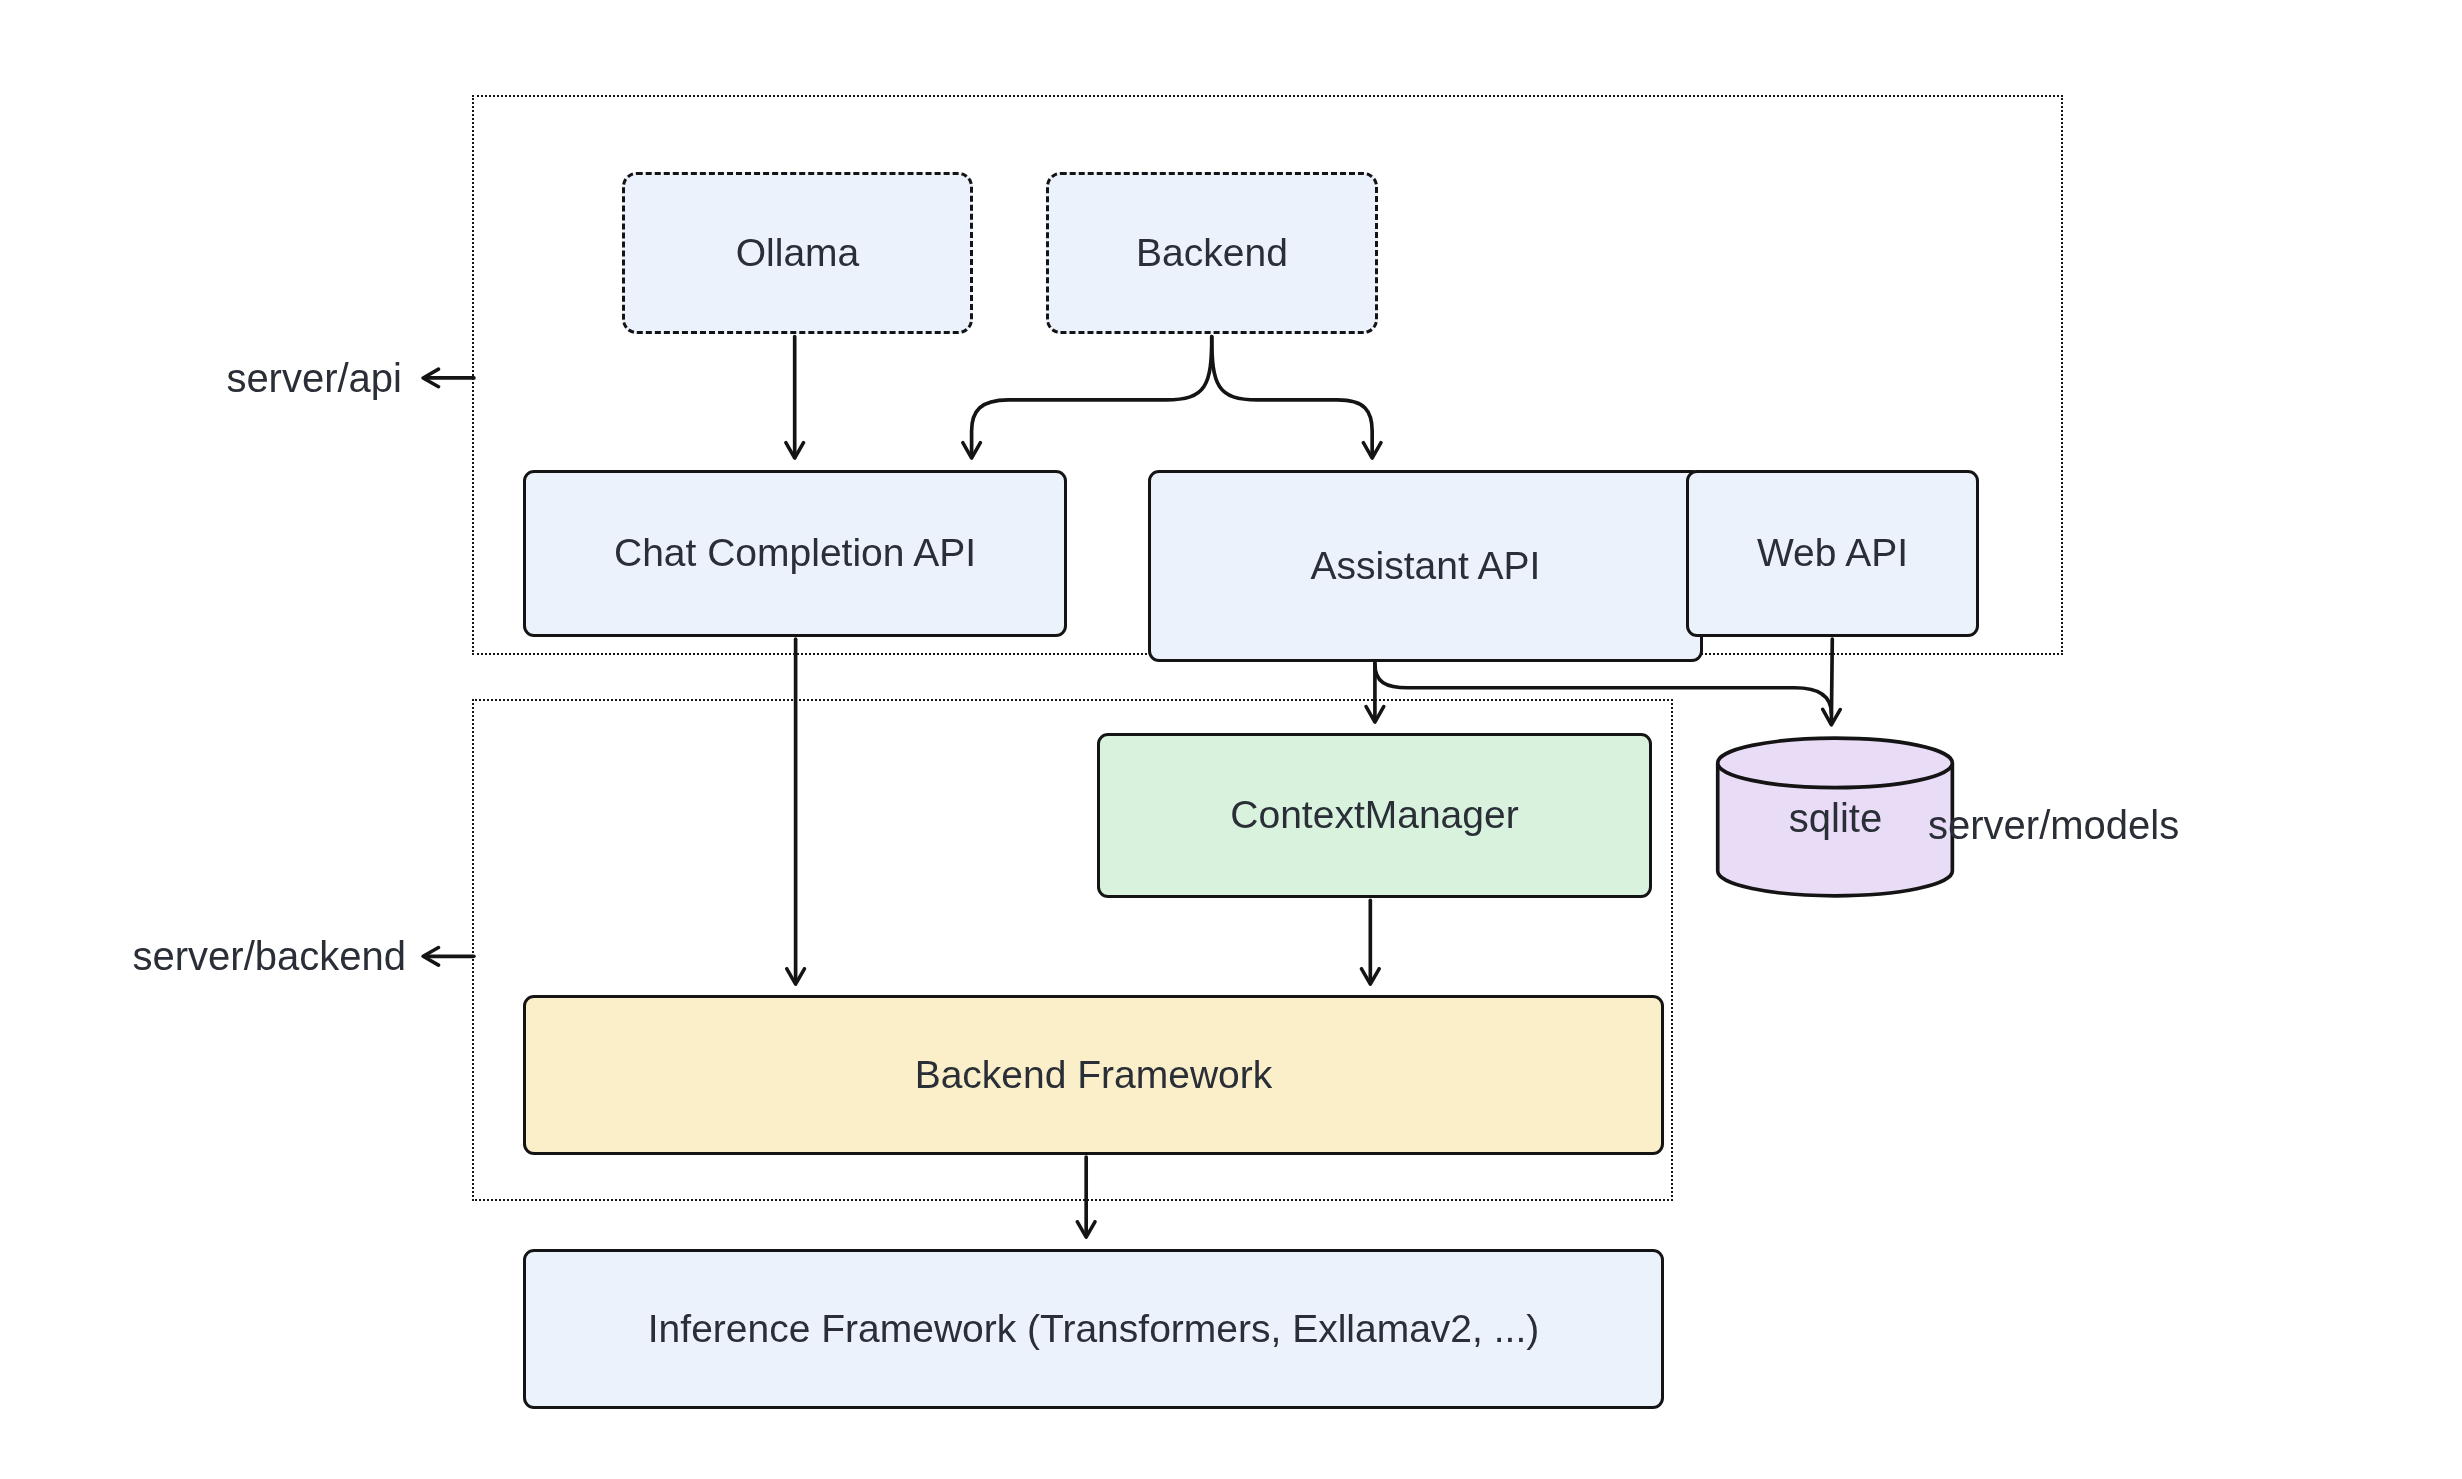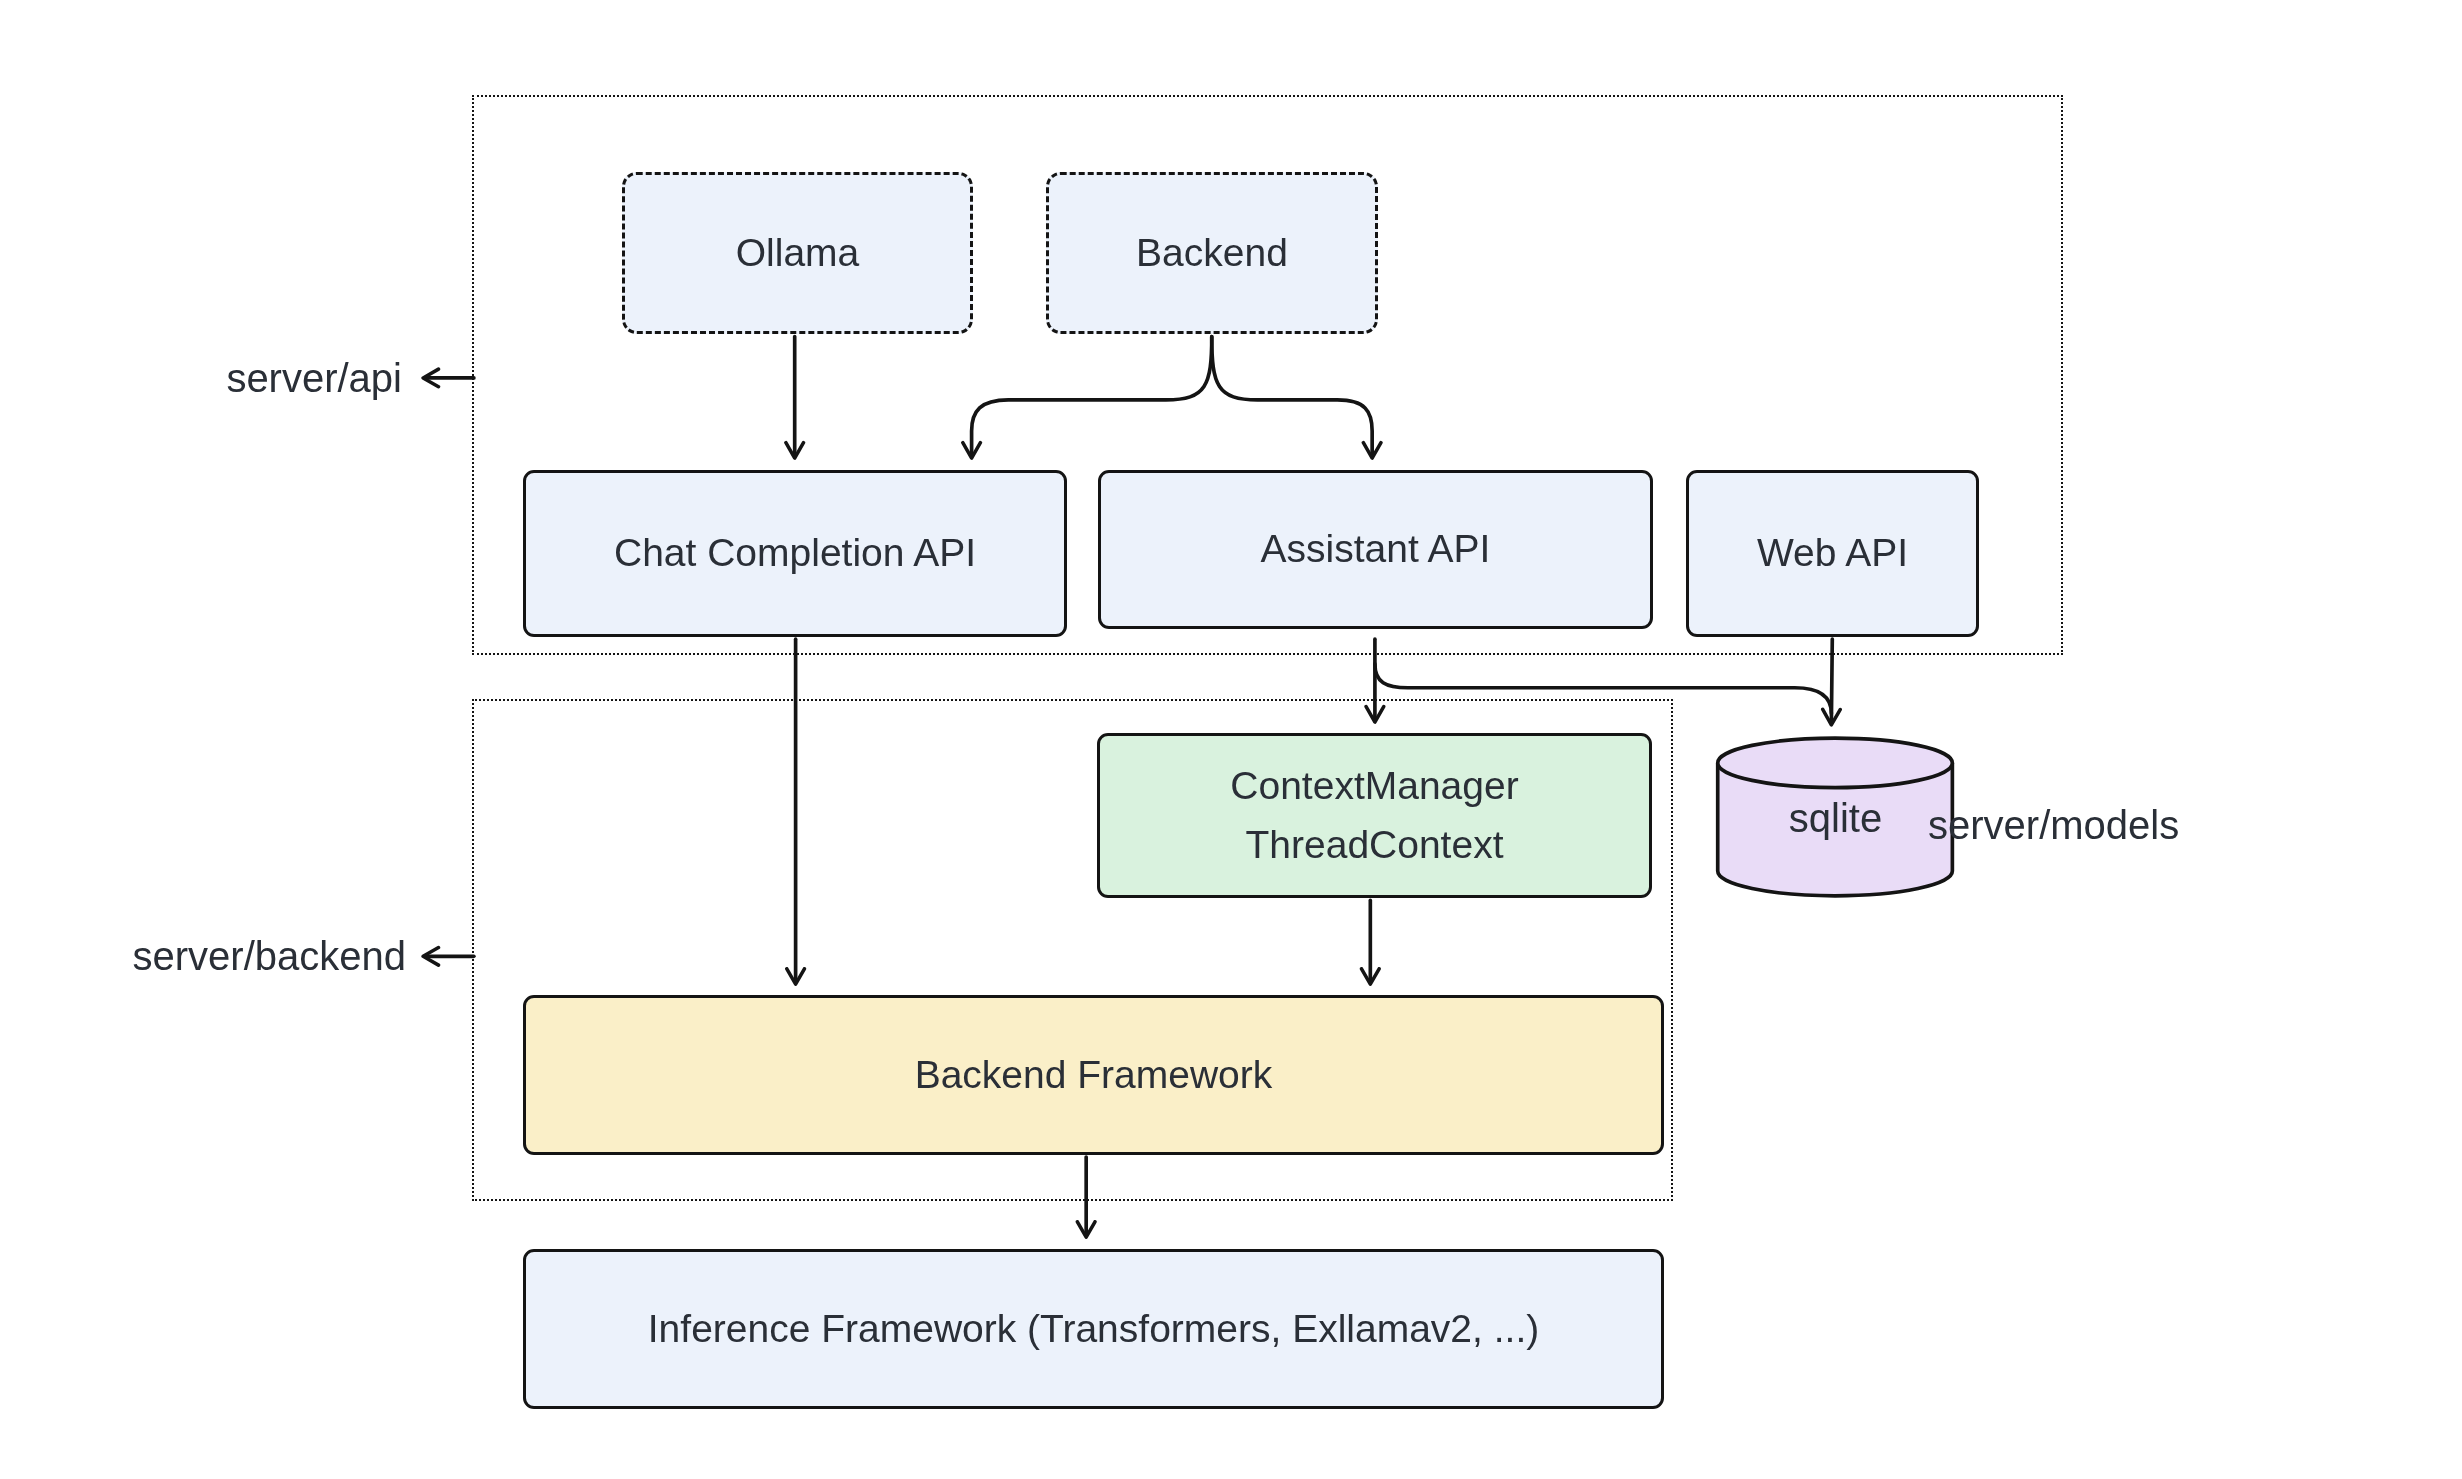--- a/index.html
+++ b/index.html
@@ -91,31 +91,30 @@
   </div>
 
   <div class="node dashed" style="left:1046px; top:172px; width:332px; height:162px;">
     <span>Backend</span>
   </div>
 
   <div class="node" style="left:523px; top:470px; width:544px; height:167px;">
     <span>Chat Completion API</span>
   </div>
 
-  <div class="node" style="left:1098px; top:470px; width:555px; height:159px;">
+  <div class="node" style="left:1148px; top:470px; width:555px; height:192px;">
     <span>Assistant API</span>
   </div>
 
   <div class="node" style="left:1686px; top:470px; width:293px; height:167px;">
     <span>Web API</span>
   </div>
 
   <div class="node green" style="left:1097px; top:733px; width:555px; height:165px;">
     <span>ContextManager</span>
-    <span>ThreadContext</span>
   </div>
 
   <div class="node yellow" style="left:523px; top:995px; width:1141px; height:160px;">
     <span>Backend Framework</span>
   </div>
 
   <div class="node" style="left:523px; top:1249px; width:1141px; height:160px;">
     <span>Inference Framework (Transformers, Exllamav2, ...)</span>
   </div>
 

